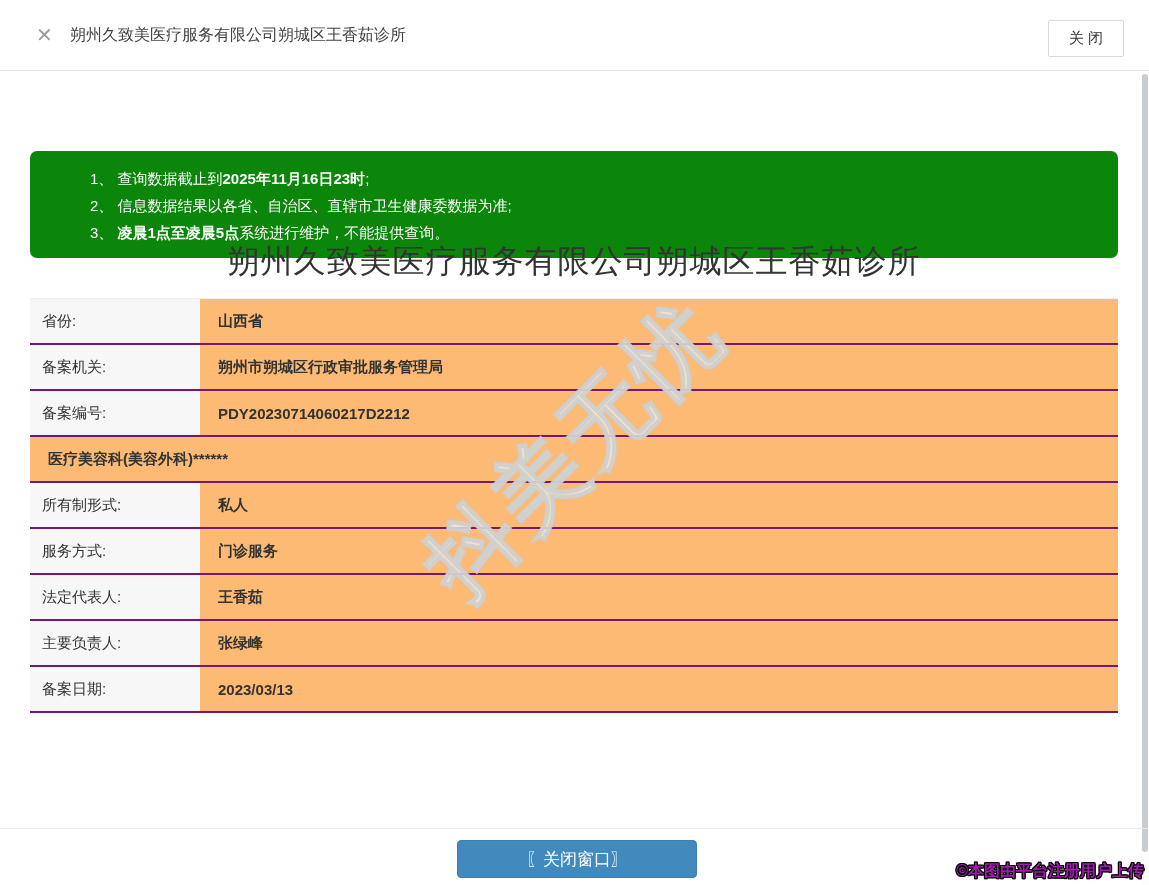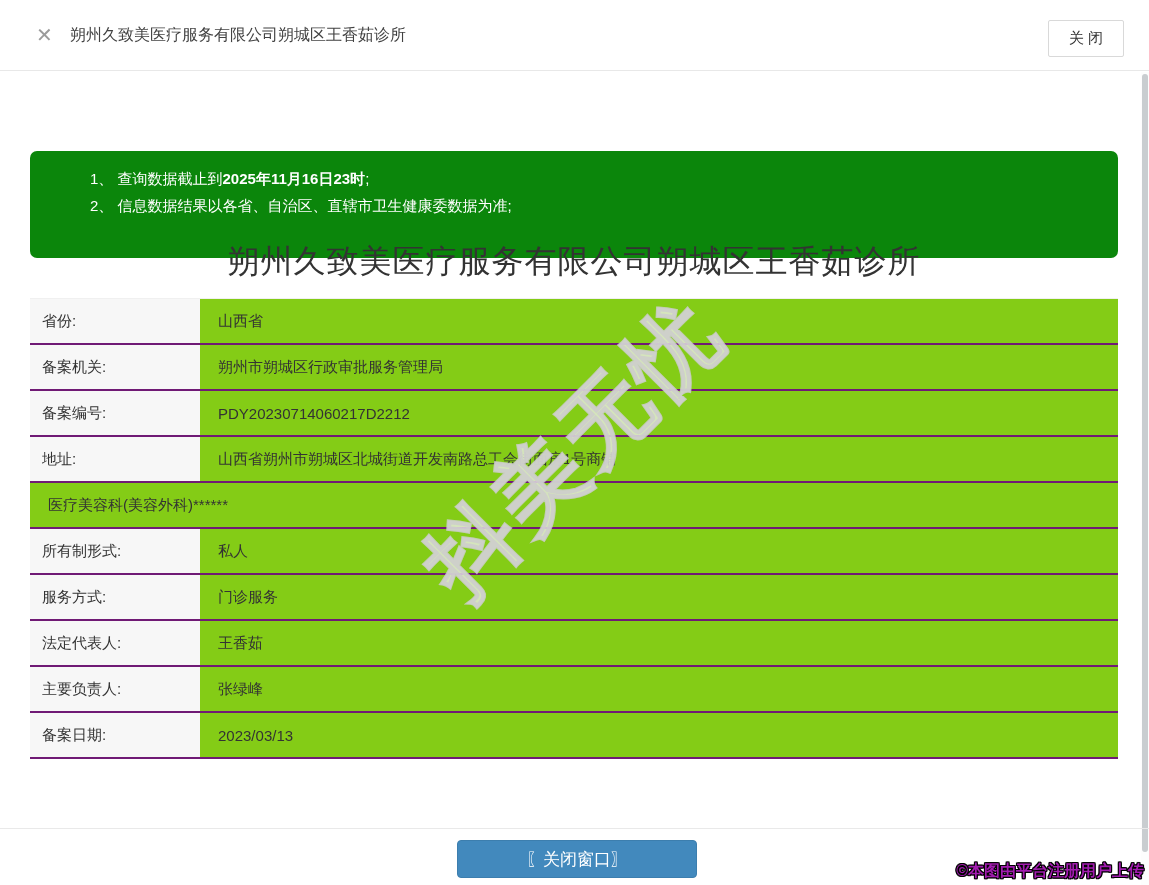--- a/index.html
+++ b/index.html
@@ -73,21 +73,22 @@
     border-bottom: 2px solid #701a75;
   }
   .info-label {
     width: 170px; background: #f7f7f7;
     display: flex; align-items: center;
     padding-left: 12px; font-size: 15px; color: #333;
   }
   .info-value {
     flex: 1; display: flex; align-items: center;
     padding-left: 18px; font-size: 15px; color: #333;
-    background: #84cc16;
+    background: #fdba74;
+    font-weight: bold;
   }
 
   
   .footer-divider {
     position: absolute; left: 0; top: 828px; width: 1149px; height: 1px;
     background: #e9e9e9;
   }
   .close-window-btn {
     position: absolute; left: 457px; top: 840px; width: 240px; height: 38px;
     background: #4289bd; border: 1px solid #3c7eae; border-radius: 4px;
@@ -124,40 +125,37 @@
   <button class="close-btn">关 闭</button>
 </div>
 
 <div class="scrollbar-track">
   <div class="scrollbar-thumb"></div>
 </div>
 
 <div class="notice">
   <div class="notice-line"><span>1、 查询数据截止到</span><b>2025年11月16日23时</b><span>;</span></div>
   <div class="notice-line"><span>2、 信息数据结果以各省、自治区、直辖市卫生健康委数据为准;</span><b></b><span></span></div>
+  <div class="notice-line"><span>3、 </span><b>凌晨1点至凌晨5点</b><span>系统进行维护，不能提供查询。</span></div>
 </div>
 
 <div class="page-title">朔州久致美医疗服务有限公司朔城区王香茹诊所</div>
 
 <div class="info-table">
   <div class="info-row">
     <div class="info-label">省份:</div>
     <div class="info-value">山西省</div>
   </div>
   <div class="info-row">
     <div class="info-label">备案机关:</div>
     <div class="info-value">朔州市朔城区行政审批服务管理局</div>
   </div>
   <div class="info-row">
     <div class="info-label">备案编号:</div>
     <div class="info-value">PDY20230714060217D2212</div>
-  </div>
-  <div class="info-row">
-    <div class="info-label">地址:</div>
-    <div class="info-value">山西省朔州市朔城区北城街道开发南路总工会街面房1号商铺</div>
   </div>
   <div class="info-row">
     <div class="info-value">医疗美容科(美容外科)******</div>
   </div>
   <div class="info-row">
     <div class="info-label">所有制形式:</div>
     <div class="info-value">私人</div>
   </div>
   <div class="info-row">
     <div class="info-label">服务方式:</div>

